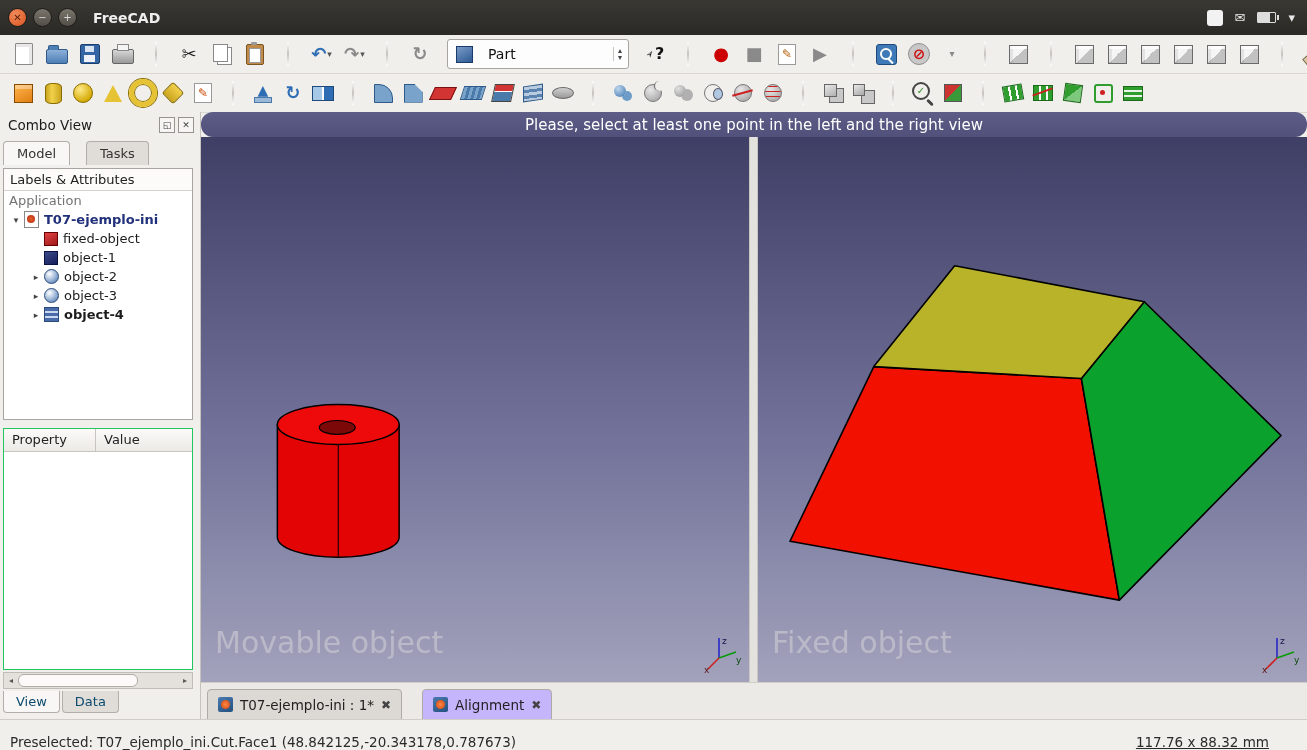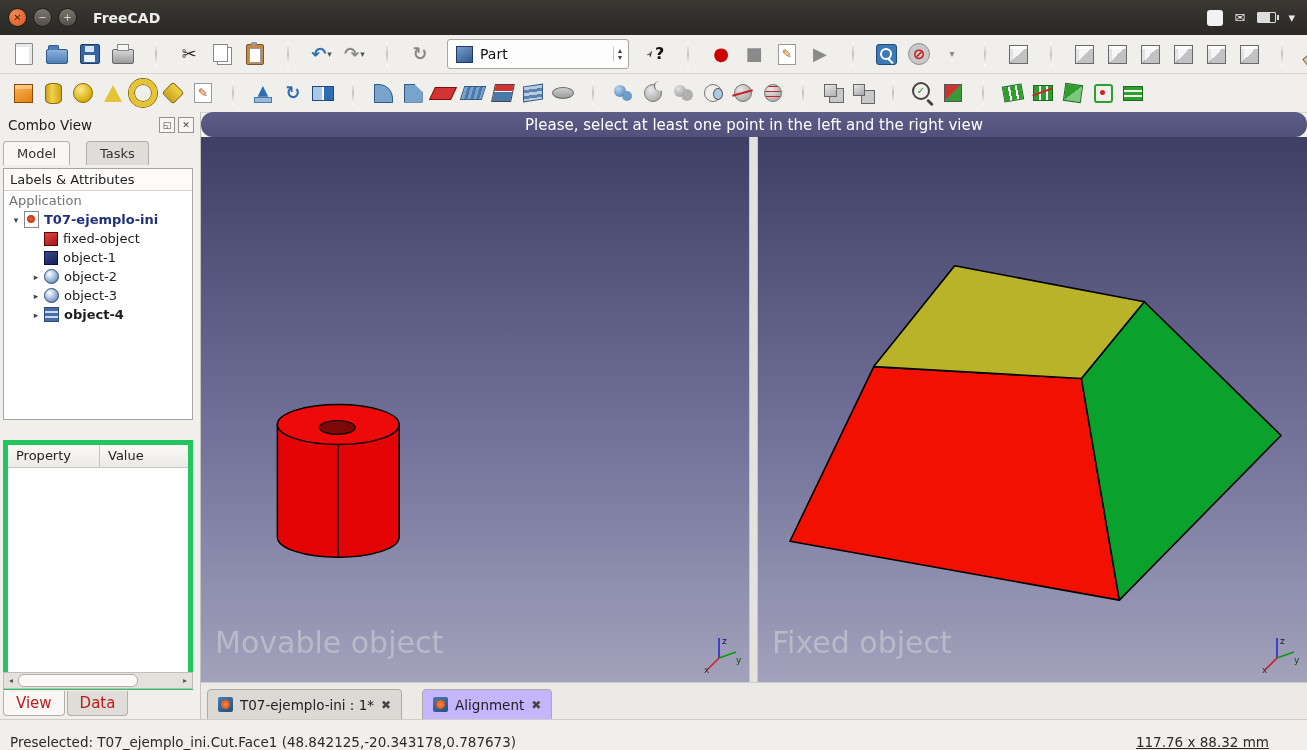--- a/index.html
+++ b/index.html
@@ -126,21 +126,21 @@
              border:1px solid #1a6a1a;transform:rotate(-10deg);}
   .i-slice{width:18px;height:14px;background:repeating-linear-gradient(90deg,#2f9e2f 0 5px,#fff 5px 7px);
            border:1px solid #1a6a1a;position:relative;}
   .i-slice::after{content:"";position:absolute;left:-2px;top:5px;width:21px;height:2px;background:#cc2222;transform:rotate(-20deg);}
   .i-bfrag{width:16px;height:16px;background:linear-gradient(135deg,#2f9e2f 0 50%,#7cc87c 50%);
            border:1px solid #1a6a1a;transform:rotate(8deg);}
   .i-xor{width:15px;height:15px;border:2px solid #2f9e2f;border-radius:3px;position:relative;}
   .i-xor::after{content:"";position:absolute;left:4px;top:4px;width:5px;height:5px;border-radius:50%;background:#cc2222;}
   .i-ssec{width:18px;height:13px;background:repeating-linear-gradient(0deg,#2f9e2f 0 3px,#e8f5e8 3px 5px);border:1px solid #1a6a1a;}
   
-  .wb-combo{display:flex;align-items:center;gap:7px;background:#fdfdfd;border:1px solid #a8a5a0;border-radius:3px;
+  .wb-combo{display:flex;align-items:center;gap:15px;background:#fdfdfd;border:1px solid #a8a5a0;border-radius:3px;
             height:28px;padding:0 2px 0 8px;width:170px;margin:0 10px;flex:0 0 auto;}
   .i-wbpart{width:15px;height:15px;background:linear-gradient(150deg,#7a9cc8,#2e5a94);border:1px solid #1a3a6a;}
   .wb-label{flex:1;font-size:14px;color:#111;}
   .wb-spin{display:flex;flex-direction:column;justify-content:center;border-left:1px solid #c8c5c0;
            padding:0 4px;font-size:8px;color:#444;line-height:7px;text-align:center;}
   
   .left-panel{position:absolute;top:112px;left:0;width:200px;bottom:30px;background:#f0efeb;
               border-right:1px solid #c6c3be;}
   .combo-header{position:absolute;top:5px;left:8px;font-size:13.5px;color:#1a1a1a;}
   .hicons{position:absolute;top:5px;right:6px;display:flex;gap:3px;}
@@ -163,34 +163,34 @@
   .tlabel.bold-blue{font-weight:bold;color:#20307a;}
   .t-doc{width:13px;height:15px;background:#fff;border:1px solid #888;position:relative;}
   .t-doc::after{content:"";position:absolute;left:2px;top:3px;width:8px;height:8px;border-radius:50%;
                 background:radial-gradient(#e85a2a,#b03010);}
   .t-cube-red{width:12px;height:12px;background:linear-gradient(150deg,#e04444,#a01818);border:1px solid #600;}
   .t-cube-navy{width:12px;height:12px;background:linear-gradient(150deg,#3a4a8a,#16205a);border:1px solid #0a1040;}
   .t-sphere{width:13px;height:13px;border-radius:50%;border:1px solid #2a4a7a;
             background:radial-gradient(circle at 35% 30%,#fff,#7a9cc8 70%,#3a5a8a);}
   .t-layers{width:13px;height:13px;background:repeating-linear-gradient(180deg,#4a6aaa 0 3px,#c8d8ee 3px 5px);
             border:1px solid #2a4a7a;}
-  .prop-box{position:absolute;top:328px;left:3px;right:7px;height:240px;background:#fff;border:5px solid #22c55e;}
+  .prop-box{position:absolute;top:316px;left:3px;right:7px;height:240px;background:#fff;border:1px solid #22c55e;}
   .prop-head{display:flex;height:22px;border-bottom:1px solid #c8c5c0;}
   .phc{padding:3px 8px;font-size:13px;color:#222;background:linear-gradient(#fbfaf8,#eceae6);
        border-right:1px solid #c8c5c0;box-sizing:border-box;}
   .phc.c1{width:92px;}
   .phc.c2{flex:1;border-right:none;}
   .hscroll{position:absolute;top:560px;left:3px;right:7px;height:15px;display:flex;align-items:stretch;
            background:#e4e1dc;border:1px solid #c0bdb8;}
   .sbtn{width:14px;display:flex;align-items:center;justify-content:center;font-size:8px;color:#555;}
   .sthumb{width:118px;margin:1px 0;background:#fbfaf8;border:1px solid #b0ada8;border-radius:6px;}
   .strack{flex:1;}
   .bottom-tabs{position:absolute;top:579px;left:3px;display:flex;}
   .btab{padding:3px 12px;border:1px solid #b2afaa;border-top:none;background:#e0ddd8;border-radius:0 0 4px 4px;
-        font-size:15px;color:#b91c1c;margin-right:2px;}
+        font-size:13px;color:#0c4a6e;margin-right:2px;}
   .btab.active{background:#f8f7f5;}
   
   .main{position:absolute;top:112px;left:201px;right:0;bottom:30px;display:flex;flex-direction:column;}
   .msgbar{height:25px;background:linear-gradient(#5d5d87,#50507a);color:#fff;font-size:15px;
           display:flex;align-items:center;justify-content:center;flex:0 0 auto;border-radius:12px;}
   .views{flex:1;display:flex;min-height:0;}
   .viewport{position:relative;overflow:hidden;
             background:linear-gradient(180deg,#3f3f66 0%,#72729a 55%,#a2a2bc 100%);}
   .viewport.left{width:548px;flex:0 0 auto;}
   .viewport.right{flex:1;padding-left:8px;}

